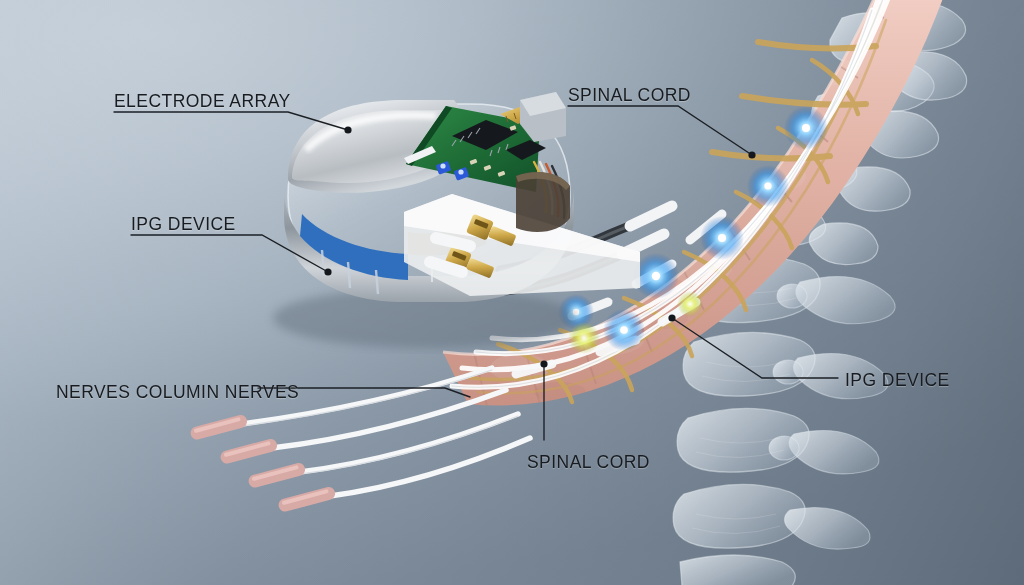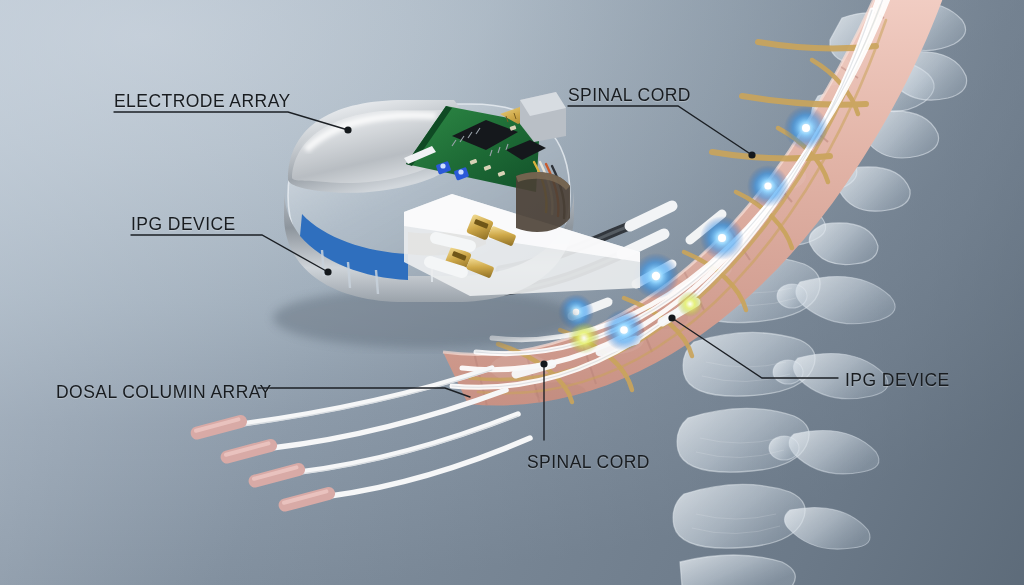--- a/index.html
+++ b/index.html
@@ -368,19 +368,19 @@
         <path d="M 544 440 L 544 364" class="ldr"></path>
         <circle cx="544" cy="364" r="3.6" class="ldrdot"></circle>
         <path d="M 838 378 L 762 378 L 672 318" class="ldr"></path>
         <circle cx="672" cy="318" r="3.6" class="ldrdot"></circle>
       </g>
   </svg>
 
   <div id="label-layer">
       <div class="lbl" style="left: 114px; top: 91px;">ELECTRODE ARRAY</div>
       <div class="lbl" style="left: 131px; top: 214px;">IPG DEVICE</div>
-      <div class="lbl" style="left: 56px; top: 382px;">DOSAL COLUMIN ARRAY</div>
+      <div class="lbl" style="left: 56px; top: 382px;">NERVES COLUMIN NERVES</div>
       <div class="lbl" style="left: 568px; top: 85px;">SPINAL CORD</div>
       <div class="lbl" style="left: 527px; top: 452px;">SPINAL CORD</div>
       <div class="lbl" style="left: 845px; top: 370px;">IPG DEVICE</div>
     </div>
 
 </div>
 
 </body></html>

